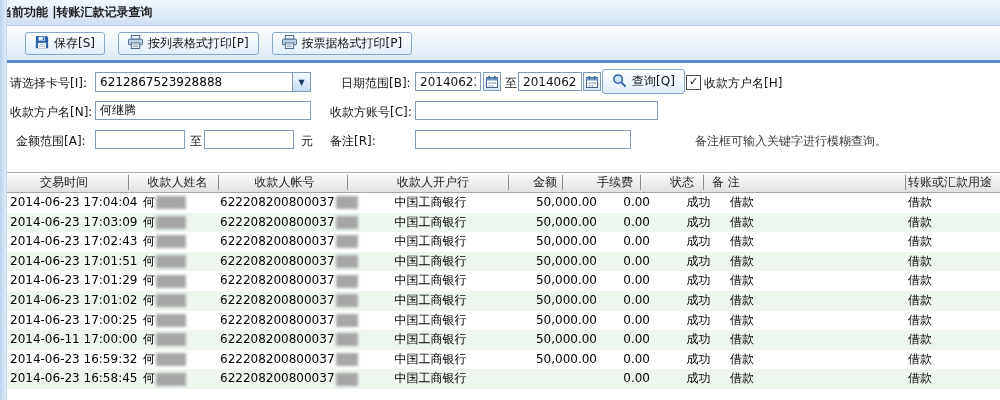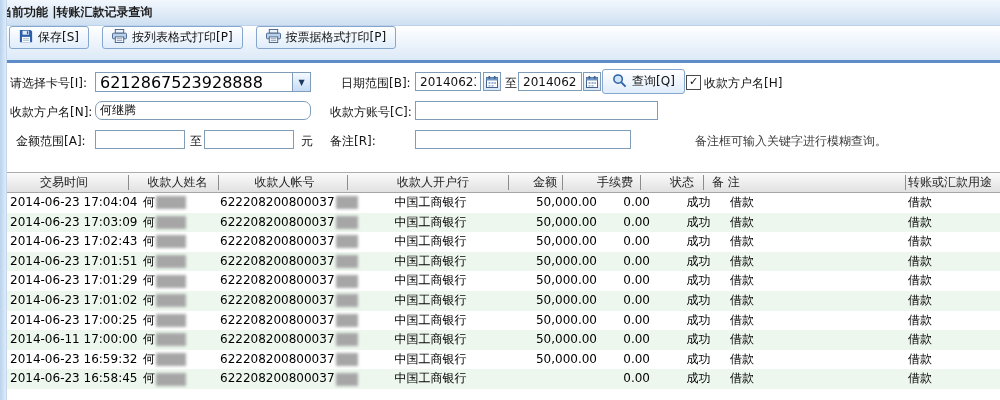--- a/index.html
+++ b/index.html
@@ -1,26 +1,26 @@
 <!DOCTYPE html>
 <html><head>
 <meta charset="utf-8">
 <style>
   html,body{margin:0;padding:0}
   body{width:1000px;height:400px;overflow:hidden;font-family:"DejaVu Sans","Liberation Sans",sans-serif;font-size:12px;color:#111;background:#fff}
   .window{position:relative;width:1000px;height:400px;background:#fff}
   .edge{position:absolute;left:0;top:0;width:6px;height:400px;background:linear-gradient(to right,#b9d2ec,#e0ecf8);border-right:1px solid #c2d6ec;z-index:9}
   .titlebar{position:absolute;left:0;top:0;width:100%;height:26px;box-sizing:border-box;background:linear-gradient(#f2f7fd,#cfe0f2);border-bottom:1px solid #bdd2ea;display:flex;align-items:center;font-weight:bold;color:#1c1c1c}
-  .toolbar{position:absolute;left:0;top:26px;width:100%;height:37px;box-sizing:border-box;background:linear-gradient(#ffffff,#dce9f7);border-bottom:3px solid #5d8cc7;display:flex;gap:13px;padding-left:9px}
+  .toolbar{position:absolute;left:0;top:26px;width:100%;height:37px;box-sizing:border-box;background:linear-gradient(#ffffff,#dce9f7);border-bottom:3px solid #5d8cc7;display:flex;align-items:center;gap:13px;padding-left:25px}
   .tbtn{display:inline-flex;align-items:center;gap:5px;height:23px;padding:0 9px;border:1px solid #86a7cd;border-radius:3px;background:linear-gradient(#ffffff,#e0edfb);font-size:12px;color:#111;cursor:pointer;font-family:inherit}
   .form{position:absolute;left:0;top:63px;width:100%;height:109px;background:#fff}
   .flabel{position:absolute;white-space:nowrap;color:#141414}
   .tin{position:absolute;height:19px;border:1px solid #7f9db9;font-size:12px;padding:1px 4px;box-sizing:border-box;font-family:inherit;background:#fff;color:#111}
   .combo{position:absolute;left:95px;top:9px;width:216px;height:20px;border:1px solid #7f9db9;background:#fff;box-sizing:border-box;display:flex}
-  .combo input{flex:1;border:0;outline:0;font-size:16px;padding:1px 4px;font-family:inherit;min-width:0}
+  .combo input{flex:1;border:0;outline:0;font-size:12px;padding:1px 4px;font-family:inherit;min-width:0}
   .combo-arrow{width:17px;background:linear-gradient(#f4faff,#c6dcf6);border-left:1px solid #7f9db9;display:flex;align-items:center;justify-content:center;font-size:8px;color:#1d3a60;cursor:pointer}
   .calbtn{position:absolute;width:18px;height:19px;border:1px solid #7f9db9;background:linear-gradient(#ffffff,#d8e7f7);box-sizing:border-box;padding:0;display:flex;align-items:center;justify-content:center;cursor:pointer}
   .qbtn{position:absolute;left:602px;top:6px;height:25px}
   .cb{position:absolute;left:686px;top:12px;width:13px;height:13px;border:1px solid #4a4a4a;background:#fff;font-size:11px;line-height:12px;text-align:center;color:#111;cursor:pointer}
   .hint{position:absolute;left:695px;top:70px;color:#3c3c3c}
   .thead{position:absolute;left:0;top:172px;width:100%;height:21px;box-sizing:border-box;background:linear-gradient(#fbfbfb,#e1e1e1);border-top:1px solid #adadad;border-bottom:1px solid #a6a6a6}
   .hc{position:absolute;top:0;line-height:19px;color:#1e1e1e;white-space:nowrap;cursor:default}
   .hsep{position:absolute;top:2px;height:15px;width:1px;background:#8c8c8c}
   .tbody{position:absolute;left:0;top:193px;width:100%}
   .trow{position:relative;height:19.6px;line-height:19.6px;background:#fff}
@@ -130,21 +130,21 @@
       <span><svg width="15" height="15" viewBox="0 0 16 16">
             <circle cx="6.5" cy="6.5" r="4.5" fill="#cfe3f7" stroke="#2b5fa8" stroke-width="1.6"></circle>
             <line x1="10" y1="10" x2="14.5" y2="14.5" stroke="#2b5fa8" stroke-width="2"></line>
           </svg></span>
       <span>查询[Q]</span>
     </button>
     <span class="cb"><span>✓</span></span>
     <span class="flabel" style="left:704px;top:12px">收款方户名[H]</span>
 
     <span class="flabel" style="left:10px;top:41px">收款方户名[N]:</span>
-    <input class="tin" style="left: 95px; top: 38px; width: 216px; border-radius: 7px;" value="何继腾">
+    <input class="tin" style="left: 95px; top: 38px; width: 216px;" value="何继腾">
     <span class="flabel" style="left:330px;top:41px">收款方账号[C]:</span>
     <input class="tin" style="left: 415px; top: 38px; width: 243px;" value="">
 
     <span class="flabel" style="left:16px;top:70px">金额范围[A]:</span>
     <input class="tin" style="left: 95px; top: 67px; width: 90px;" value="">
     <span class="flabel" style="left:190px;top:70px">至</span>
     <input class="tin" style="left: 204px; top: 67px; width: 90px;" value="">
     <span class="flabel" style="left:301px;top:70px">元</span>
     <span class="flabel" style="left:330px;top:70px">备注[R]:</span>
     <input class="tin" style="left: 415px; top: 67px; width: 216px;" value="">

